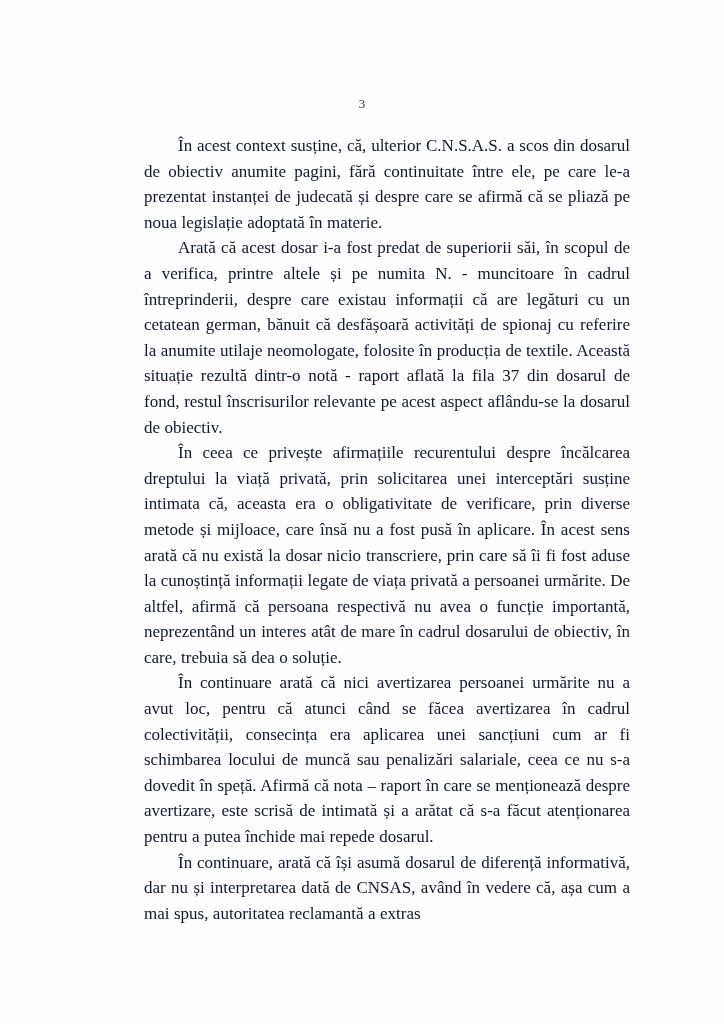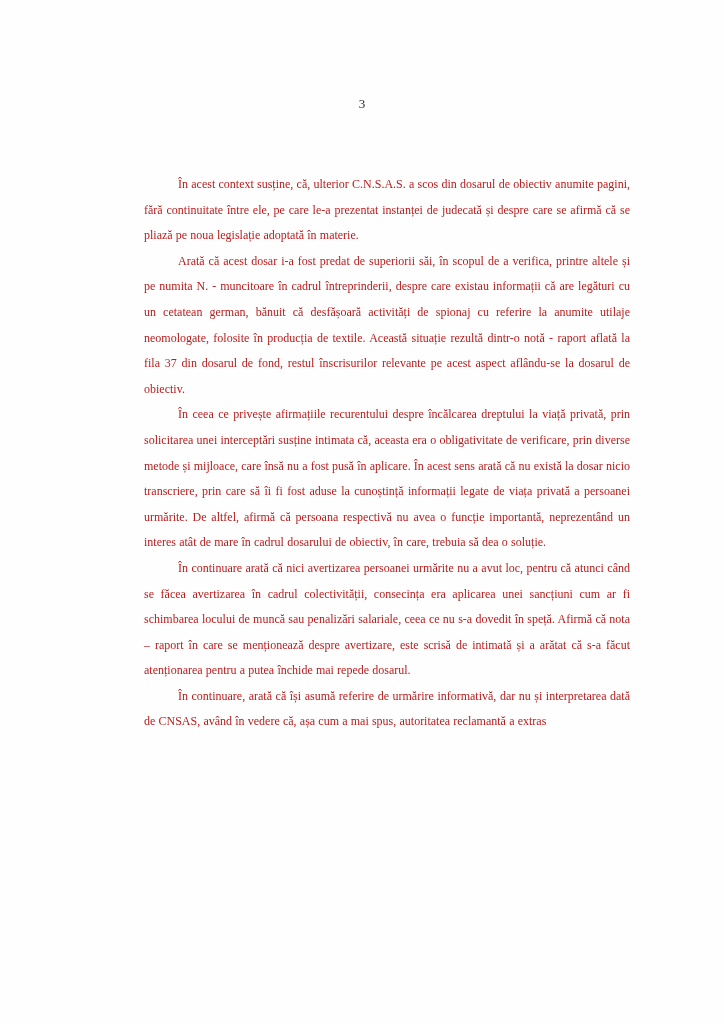--- a/index.html
+++ b/index.html
@@ -29,25 +29,24 @@
     text-align: center;
     font-size: 13px;
     color: #2a2a2a;
     letter-spacing: 0.2px;
   }
   .body-text {
     position: absolute;
     top: 133px;
     left: 144px;
     width: 486px;
-    font-size: 12px;
+    font-size: 17px;
     line-height: 25.6px;
     text-align: justify;
-    color: #b91c1c;
-    margin-top: 39px;
+    color: #0f172a;
   }
   .body-text p {
     margin: 0;
     text-indent: 34px;
     hyphens: none;
     word-spacing: 0.2px;
   }
   .body-text p:last-child {
     text-align: justify;
   }
@@ -55,15 +54,15 @@
 </head>
 <body>
 
 <div class="page">
   <div class="page-number">3</div>
   <div class="body-text">
     <p>În acest context susține, că, ulterior C.N.S.A.S. a scos din dosarul de obiectiv anumite pagini, fără continuitate între ele, pe care le-a prezentat instanței de judecată și despre care se afirmă că se pliază pe noua legislație adoptată în materie.</p>
     <p>Arată că acest dosar i-a fost predat de superiorii săi, în scopul de a verifica, printre altele și pe numita N. - muncitoare în cadrul întreprinderii, despre care existau informații că are legături cu un cetatean german, bănuit că desfășoară activități de spionaj cu referire la anumite utilaje neomologate, folosite în producția de textile. Această situație rezultă dintr-o notă - raport aflată la fila 37 din dosarul de fond, restul înscrisurilor relevante pe acest aspect aflându-se la dosarul de obiectiv.</p>
     <p>În ceea ce privește afirmațiile recurentului despre încălcarea dreptului la viață privată, prin solicitarea unei interceptări susține intimata că, aceasta era o obligativitate de verificare, prin diverse metode și mijloace, care însă nu a fost pusă în aplicare. În acest sens arată că nu există la dosar nicio transcriere, prin care să îi fi fost aduse la cunoștință informații legate de viața privată a persoanei urmărite. De altfel, afirmă că persoana respectivă nu avea o funcție importantă, neprezentând un interes atât de mare în cadrul dosarului de obiectiv, în care, trebuia să dea o soluție.</p>
     <p>În continuare arată că nici avertizarea persoanei urmărite nu a avut loc, pentru că atunci când se făcea avertizarea în cadrul colectivității, consecința era aplicarea unei sancțiuni cum ar fi schimbarea locului de muncă sau penalizări salariale, ceea ce nu s-a dovedit în speță. Afirmă că nota – raport în care se menționează despre avertizare, este scrisă de intimată și a arătat că s-a făcut atenționarea pentru a putea închide mai repede dosarul.</p>
-    <p>În continuare, arată că își asumă referire de urmărire informativă, dar nu și interpretarea dată de CNSAS, având în vedere că, așa cum a mai spus, autoritatea reclamantă a extras</p>
+    <p>În continuare, arată că își asumă dosarul de diferență informativă, dar nu și interpretarea dată de CNSAS, având în vedere că, așa cum a mai spus, autoritatea reclamantă a extras</p>
   </div>
 </div>
 
 </body></html>

